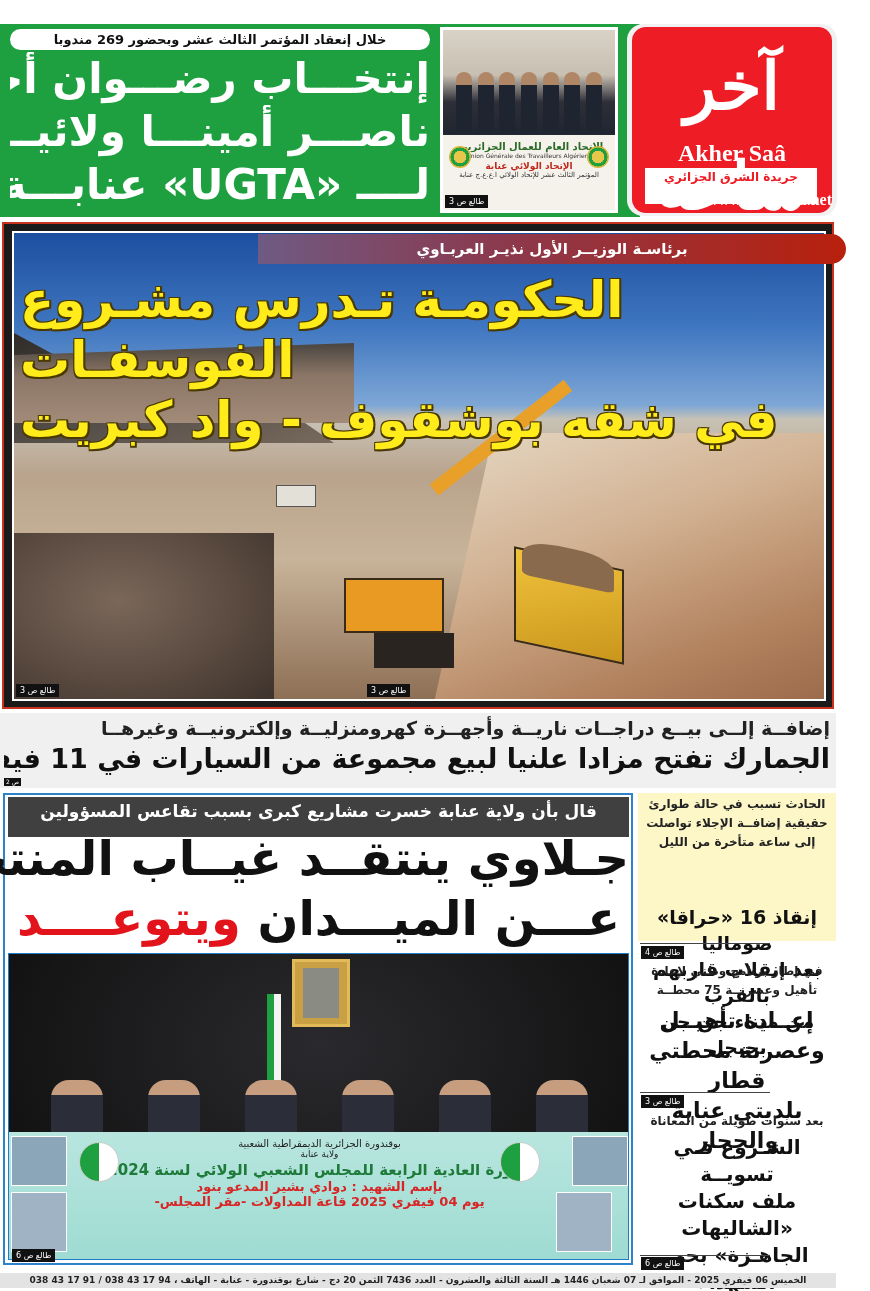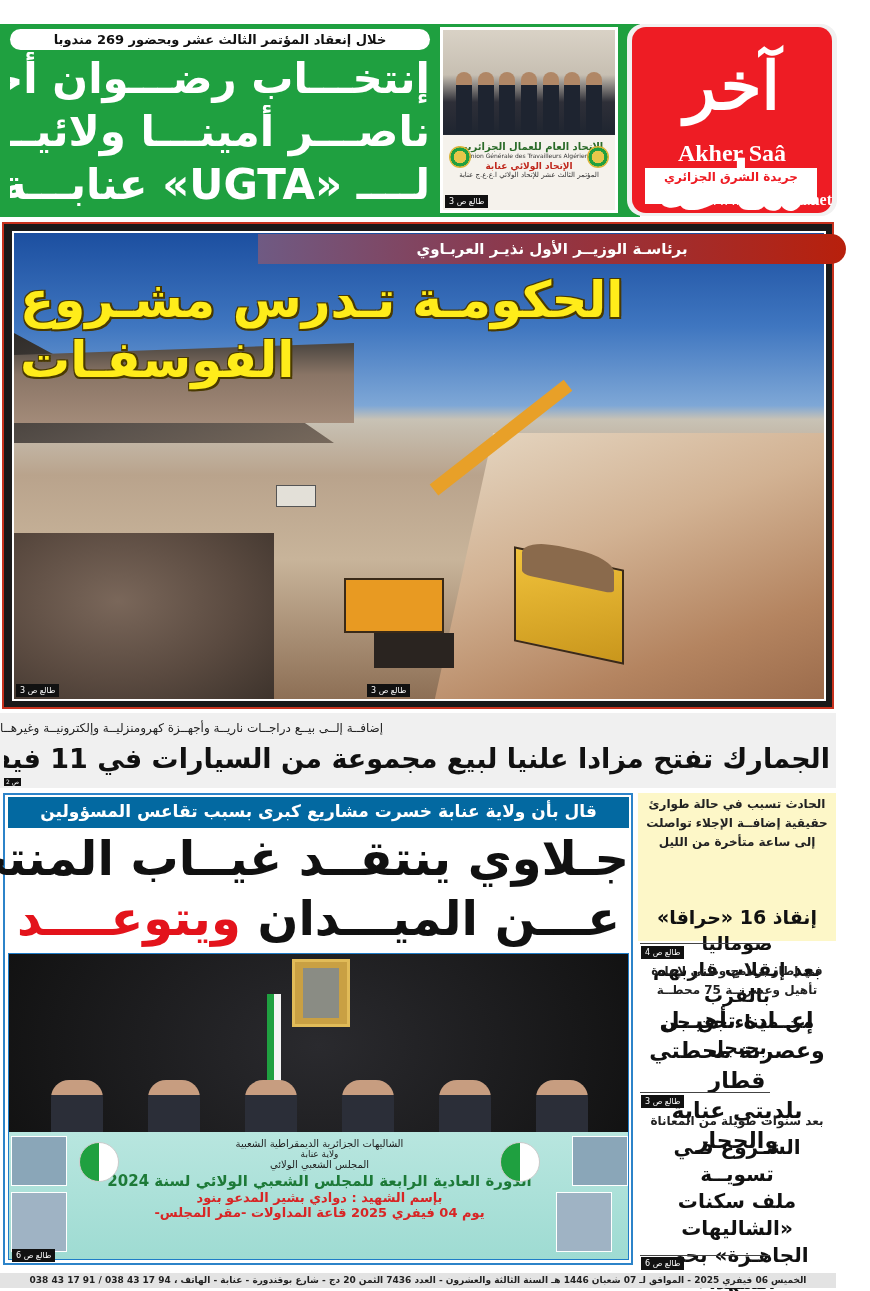--- a/index.html
+++ b/index.html
@@ -163,37 +163,37 @@
 
   .sp-a { left: 16px; top: 684px; }
   .sp-b { left: 367px; top: 684px; }
 
   
   .customs-bg {
     left: 0; top: 713px; width: 836px; height: 75px; background: #f0f0f0;
   }
   .customs-kicker {
     left: 0; top: 716px; width: 830px; height: 24px;
-    font-size: 12px; font-weight: normal; color: #222; text-align: left; line-height: 24px;
+    font-size: 19px; font-weight: bold; color: #222; text-align: right; line-height: 24px;
   }
   .customs-headline {
     left: 4px; top: 739px; width: 826px; height: 40px;
     font-size: 27px; font-weight: bold; color: #111; text-align: center; line-height: 40px;
     white-space: nowrap; overflow: hidden;
   }
   .sp-c { left: 4px; top: 778px; font-size: 6px; line-height: 8px; padding: 0 2px; }
 
   
   .dj-frame {
     left: 3px; top: 793px; width: 630px; height: 472px;
     border: 2px solid #2c83c9; background: #fff;
   }
   .dj-kicker {
-    left: 8px; top: 797px; width: 621px; height: 31px;
-    background: #0369a1; color: #fff; font-size: 17px; font-weight: bold;
+    left: 8px; top: 797px; width: 621px; height: 40px;
+    background: #404040; color: #fff; font-size: 17px; font-weight: bold;
     text-align: center; line-height: 29px;
   }
   .dj-headline {
     left: 8px; top: 828px; width: 621px; height: 124px;
     font-size: 48px; font-weight: bold; color: #111; text-align: center;
     line-height: 60px; white-space: nowrap;
   }
   .dj-headline .red { color: #e3131b; }
   .dj-photo {
     left: 8px; top: 953px; width: 621px; height: 307px;
@@ -327,20 +327,21 @@
   <div class="dump-load"></div>
   <div class="excavator-tracks"></div>
   <div class="excavator-body"></div>
   <div class="excavator-arm"></div>
 </div>
 
 <div class="abs kicker-red">برئاسـة الوزيــر الأول نذيـر العربـاوي</div>
 
 <div class="abs main-headline">
   <div>الحكومـة تـدرس مشـروع الفوسفـات</div>
+  <div>في شقه بوشقوف - واد كبريت</div>
 </div>
 
 <span class="abs see-page sp-a">طالع ص 3</span>
 <span class="abs see-page sp-b">طالع ص 3</span>
 
 <div class="abs customs-bg"></div>
 <div class="abs customs-kicker">إضافــة إلــى بيــع دراجــات ناريــة وأجهــزة كهرومنزليــة وإلكترونيــة وغيرهــا</div>
 <div class="abs customs-headline">الجمارك تفتح مزادا علنيا لبيع مجموعة من السيارات في 11 فيفري المقبل بعنابة</div>
 <span class="abs see-page sp-c">ص 2</span>
 
@@ -364,23 +365,22 @@
     <span></span>
     <span></span>
   </div>
   <div class="banner-big">
     <span class="flag-disc" style="left:70px;"></span>
     <span class="flag-disc" style="right:90px;"></span>
     <span class="side-img" style="left:2px; top:4px;"></span>
     <span class="side-img" style="right:2px; top:4px;"></span>
     <span class="side-img" style="left:2px; top:60px; height:60px; background:#9fb3c4;"></span>
     <span class="side-img" style="right:18px; top:60px; height:60px; background:#9fb3c4;"></span>
-    <div class="b1">الشاليهات الجزائرية الديمقراطية الشعبية</div>
+    <div class="b1">بوقندورة الجزائرية الديمقراطية الشعبية</div>
     <div class="b2">ولاية عنابة</div>
-    <div class="b3">المجلس الشعبي الولائي</div>
     <div class="b4">الدورة العادية الرابعة للمجلس الشعبي الولائي لسنة 2024</div>
     <div class="b5">بإسم الشهيد : دوادي بشير المدعو بنود</div>
     <div class="b6">يوم 04 فيفري 2025 قاعة المداولات -مقر المجلس-</div>
   </div>
 </div>
 <span class="abs see-page sp-d">طالع ص 6</span>
 
 <div class="abs brief1-bg"></div>
 <div class="abs brief-kicker brief1-kicker">
   <div>الحادث تسبب في حالة طوارئ</div>

